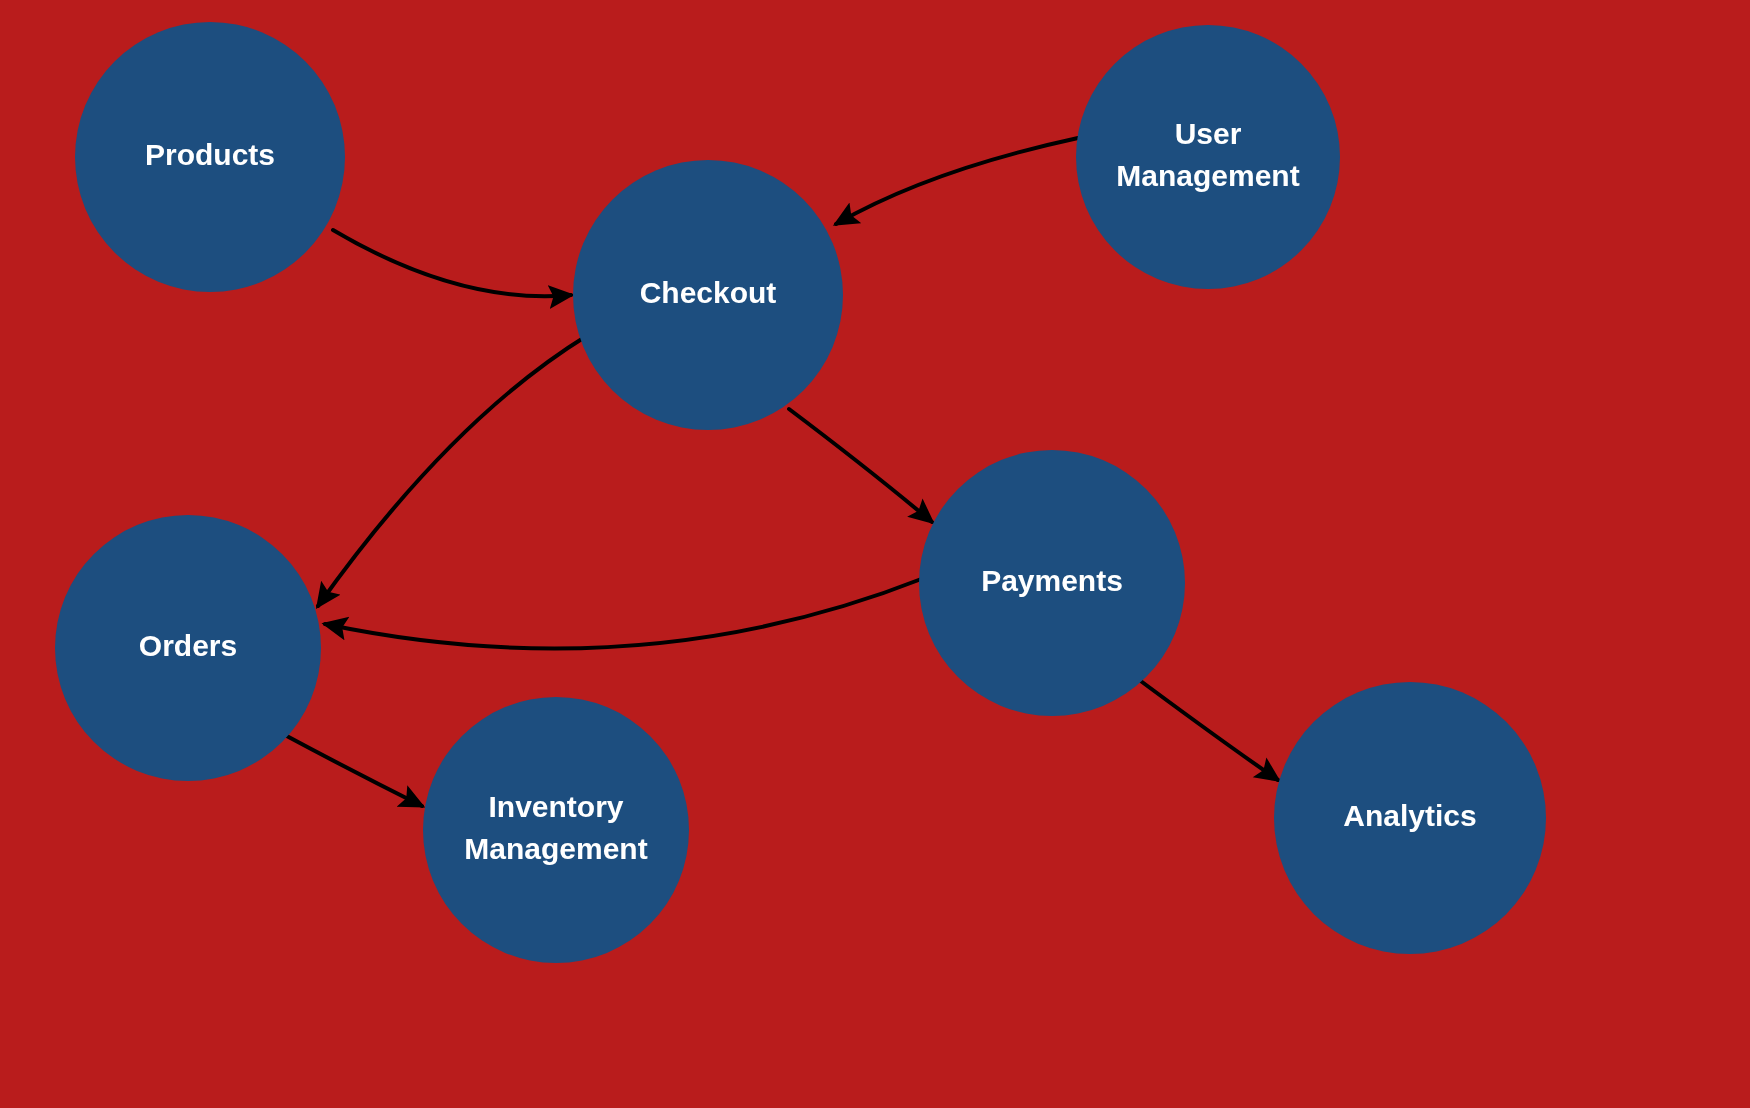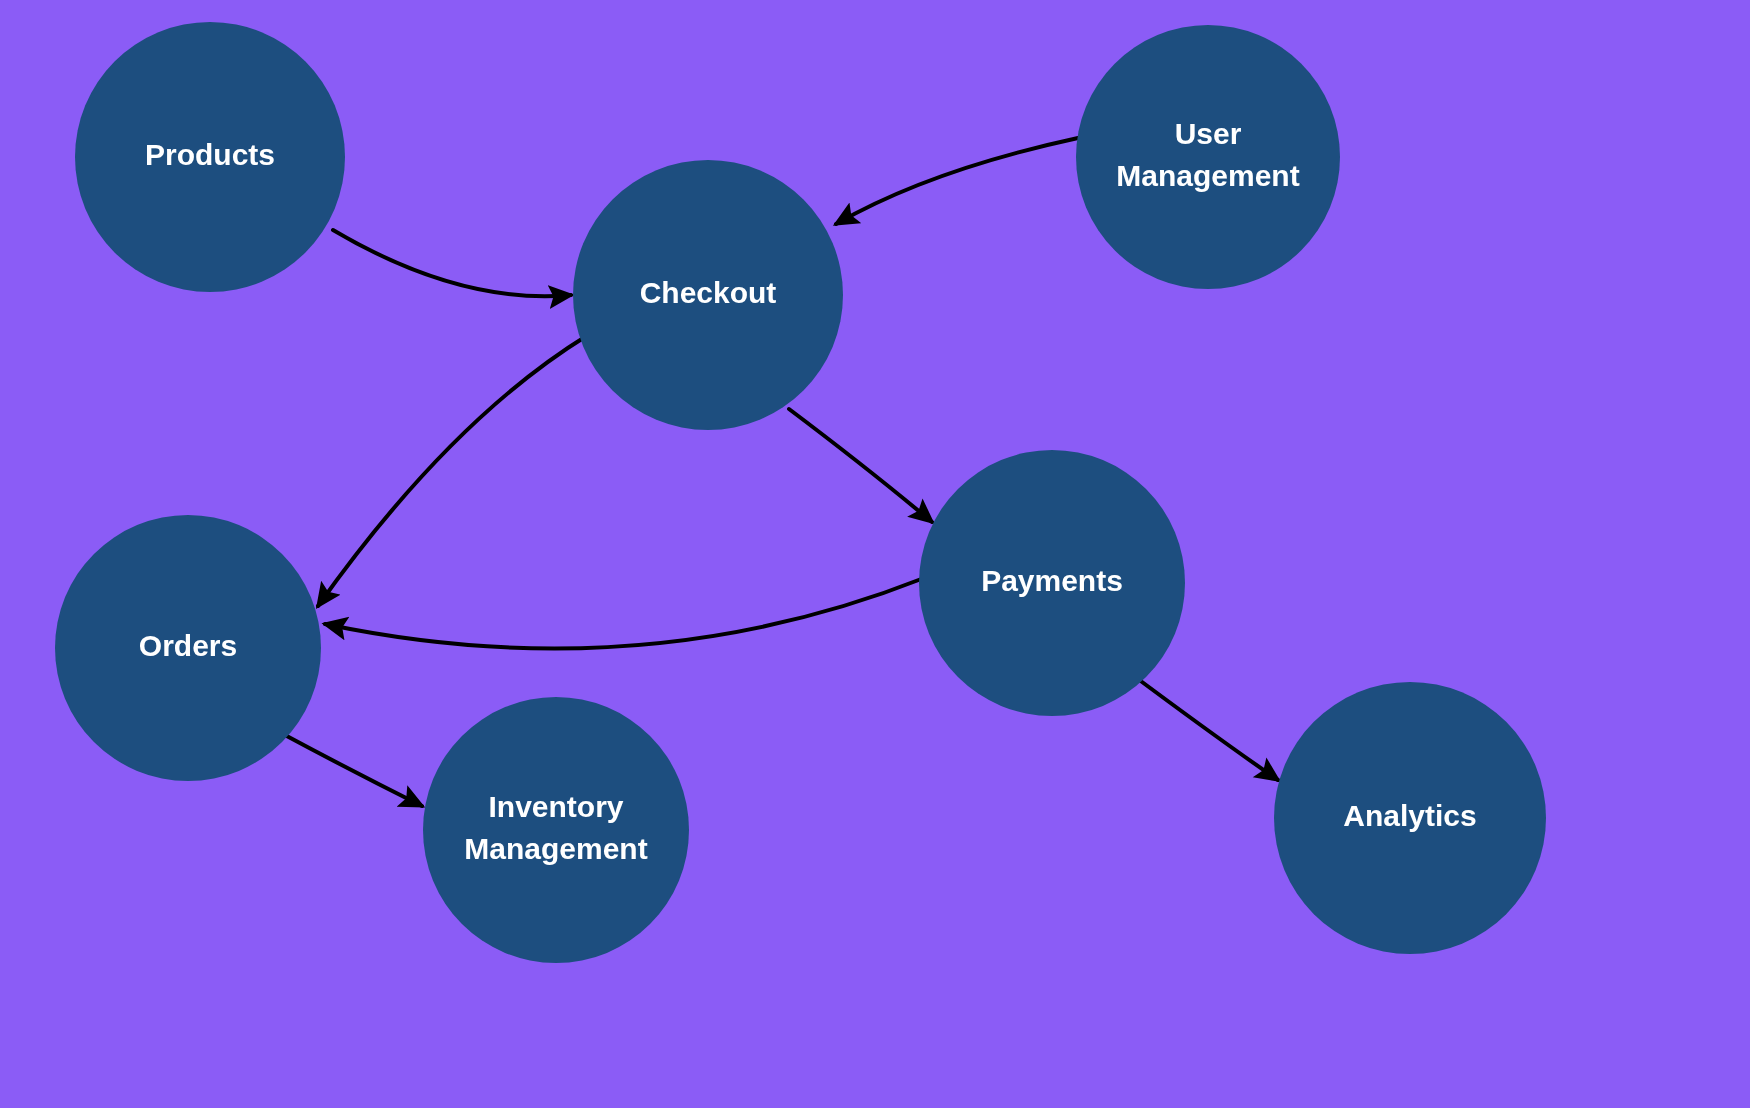--- a/index.html
+++ b/index.html
@@ -41,21 +41,21 @@
     text-anchor: middle;
     dominant-baseline: middle;
     pointer-events: none;
     -webkit-user-select: none;
     user-select: none;
   }
 </style>
 </head>
 <body>
 
-<div id="canvas" style="background: #8b5cf6;">
+<div id="canvas" style="background: #b91c1c;">
   <svg id="graph-svg" viewBox="0 0 1750 1108" xmlns="http://www.w3.org/2000/svg">
     <defs>
       <marker id="arrowhead" markerWidth="7" markerHeight="7" refX="5.6" refY="3" orient="auto" markerUnits="strokeWidth">
         <path d="M 0 0 L 6.5 3 L 0 6 L 1.2 3 Z" fill="#000000"></path>
       </marker>
     </defs>
     <g id="edges-layer">
         <path class="edge-path" d="M 333 230 Q 460 305 571 295" stroke="#000000" marker-end="url(#arrowhead)"></path>
         <path class="edge-path" d="M 1078 138 Q 930 170 836 224" stroke="#000000" marker-end="url(#arrowhead)"></path>
         <path class="edge-path" d="M 588 335 Q 450 420 318 606" stroke="#000000" marker-end="url(#arrowhead)"></path>

